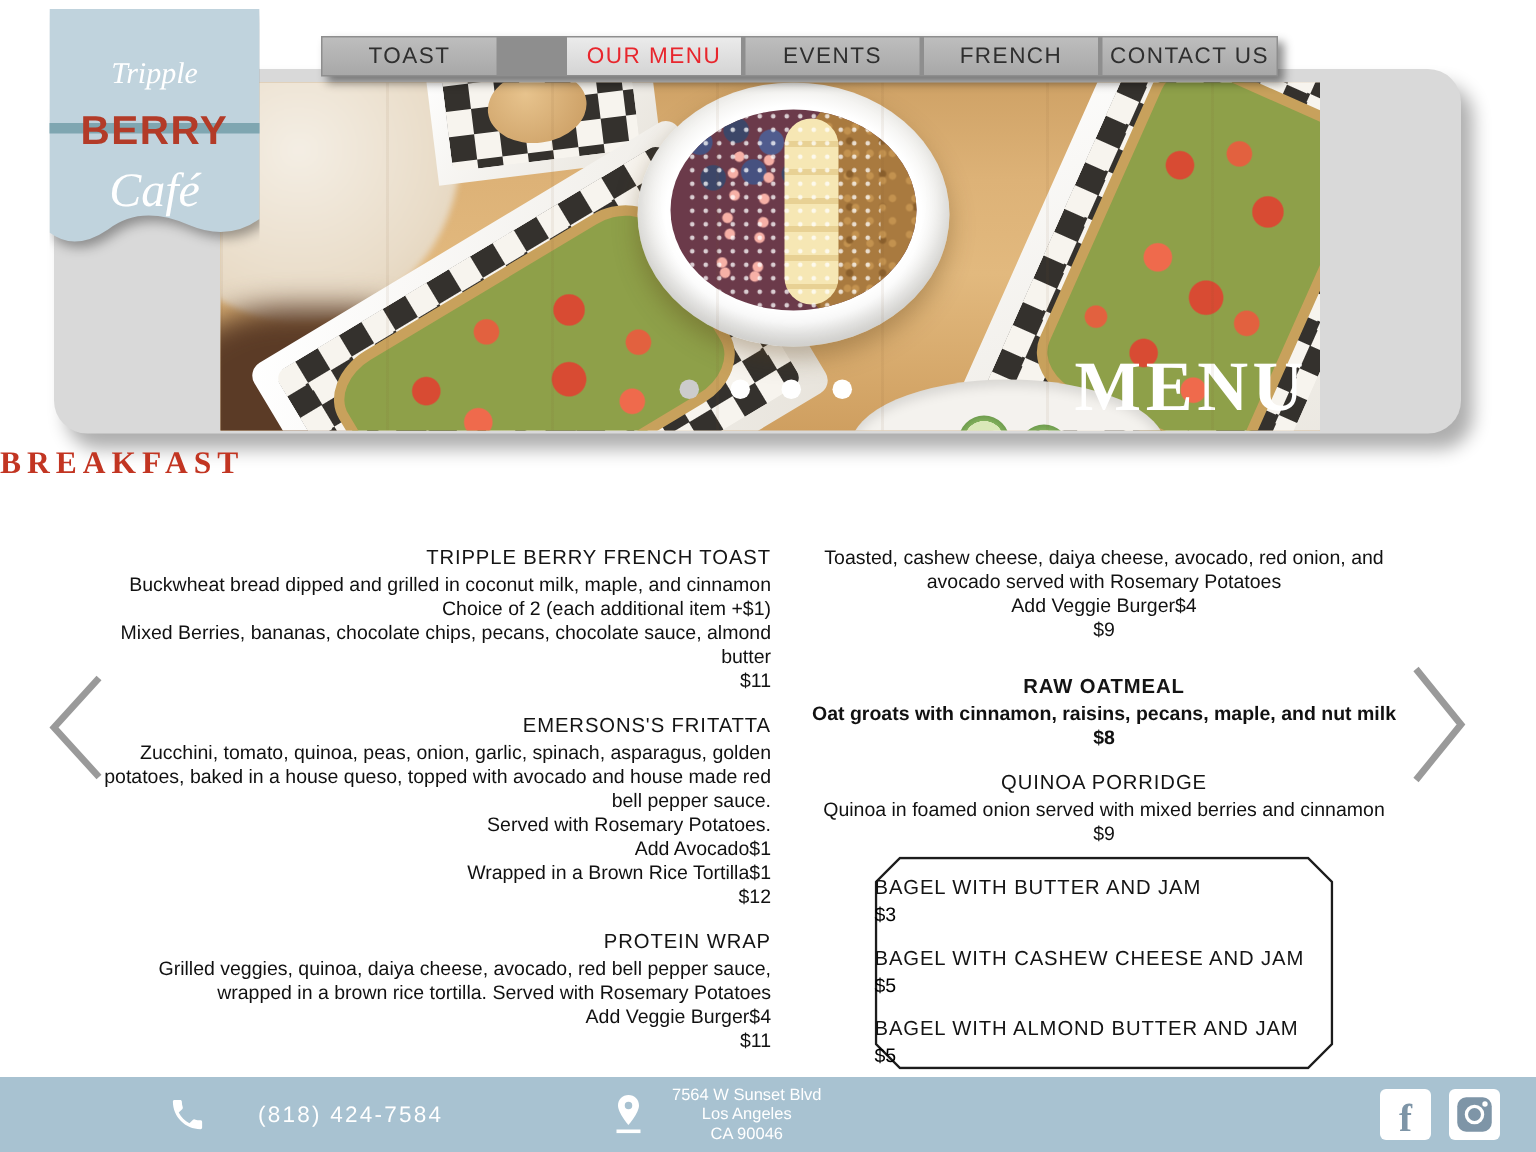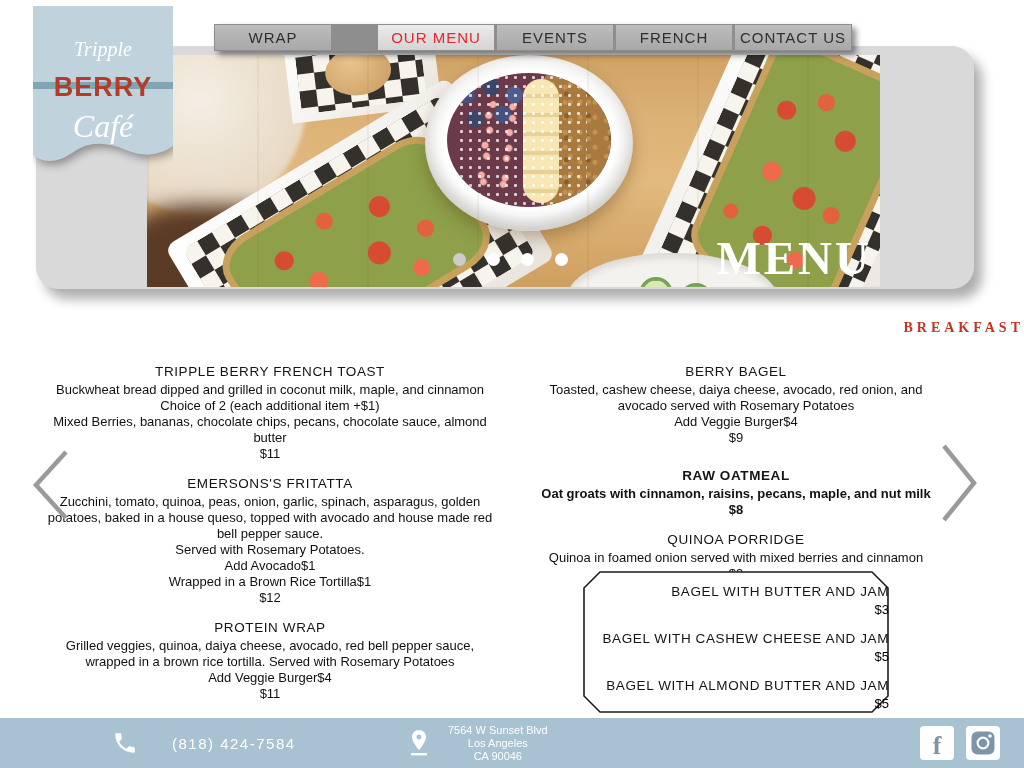--- a/index.html
+++ b/index.html
@@ -84,35 +84,35 @@
     background:#f4f2ee; box-shadow:inset 0 4px 8px rgba(0,0,0,.12); }
   .cuke { position:absolute; width:34px; height:34px; border-radius:50%;
     background:radial-gradient(circle,#d9e8b8 55%,#7fae5a 56%,#4e7a36 100%); }
   .hero-title { right:8px; bottom:2px; font-family:"Liberation Serif", serif; font-weight:bold;
     font-size:47px; color:#ffffff; letter-spacing:3px; }
   .dots { left:306px; top:198px; display:flex; gap:21px; }
   .dot { width:13px; height:13px; border-radius:50%; background:#ffffff; cursor:pointer; }
   .dot.active { background:#cccccc; }
 
   
-  .section-title { left:0; top:320px; width:1024px; text-align:right;
-    font-family:"Liberation Serif", serif; font-weight:bold; font-size:14px;
+  .section-title { left:0; top:296px; width:1024px; text-align:left;
+    font-family:"Liberation Serif", serif; font-weight:bold; font-size:21px;
     letter-spacing:4px; color:#c23522; }
   .col { text-align:center; color:#111111; }
-  .col-left { left:42px; top:364px; width:456px; }
+  .col-left { left:58px; top:364px; width:456px;text-align:right; }
   .col-right { left:541px; top:364px; width:390px; }
   .menu-item { margin-bottom:14px; }
   .item-name { font-size:13.5px; letter-spacing:.6px; margin-bottom:3px; color:#141414; }
   .item-desc { font-size:13px; line-height:16px; white-space:pre-line; }
   .item-price { font-size:13px; line-height:16px; }
 
   
   .bagel-box { left:583px; top:571px; width:306px; height:142px; }
   .bagel-box svg { position:absolute; left:0; top:0; }
-  .bagel-box-content { position:absolute; left:0; top:13px; width:306px; text-align:right; }
+  .bagel-box-content { position:absolute; left:0; top:13px; width:306px; text-align:left; }
   .boxed-item { margin-bottom:13px; }
 
   
   .arrow { z-index:5; cursor:pointer; }
   .arrow-left { left:28px; top:448px; }
   .arrow-right { left:938px; top:442px; }
 
   
   .footer { left:0; top:718px; width:1024px; height:50px; background:#a8c2d1; color:#ffffff; }
   .footer .abs { top:0; height:50px; display:flex; align-items:center; }
@@ -127,21 +127,21 @@
     align-items:center; justify-content:center; cursor:pointer; }
   .fb-glyph { font-family:"Liberation Serif", serif; font-weight:bold; font-size:26px;
     color:#7e95a7; line-height:1; margin-top:6px; }
 </style>
 </head>
 <body>
 
 <div class="abs hero-shell"></div>
 
 <nav class="abs nav">
-  <div class="nav-tab">WRAP</div>
+  <div class="nav-tab">TOAST</div>
   <div class="nav-tab active">OUR MENU</div>
   <div class="nav-tab">EVENTS</div>
   <div class="nav-tab">FRENCH</div>
   <div class="nav-tab">CONTACT US</div>
 </nav>
 
 <div class="abs logo">
   <svg width="140" height="170" viewBox="0 0 140 170">
     <path d="M0 0 H140 V140 Q119 155 93 144 Q61 130 39 147 Q17 162 0 149 Z" fill="#c0d3dd" style="filter:drop-shadow(3px 4px 4px rgba(0,0,0,.35));"></path>
   </svg>
@@ -224,21 +224,20 @@
   <div class="menu-item">
     <div class="item-name">PROTEIN WRAP</div>
     <div class="item-desc">Grilled veggies, quinoa, daiya cheese, avocado, red bell pepper sauce, wrapped in a brown rice tortilla. Served with Rosemary Potatoes
 Add Veggie Burger$4</div>
     <div class="item-price">$11</div>
   </div>
 </div>
 
 <div class="abs col col-right">
   <div class="menu-item">
-    <div class="item-name">BERRY BAGEL</div>
     <div class="item-desc">Toasted, cashew cheese, daiya cheese, avocado, red onion, and avocado served with Rosemary Potatoes
 Add Veggie Burger$4</div>
     <div class="item-price">$9</div>
   </div>
   <div class="menu-item" style="margin-top:22px;font-weight:bold;">
     <div class="item-name">RAW OATMEAL</div>
     <div class="item-desc">Oat groats with cinnamon, raisins, pecans, maple, and nut milk</div>
     <div class="item-price">$8</div>
   </div>
   <div class="menu-item" style="margin-top:14px;">

